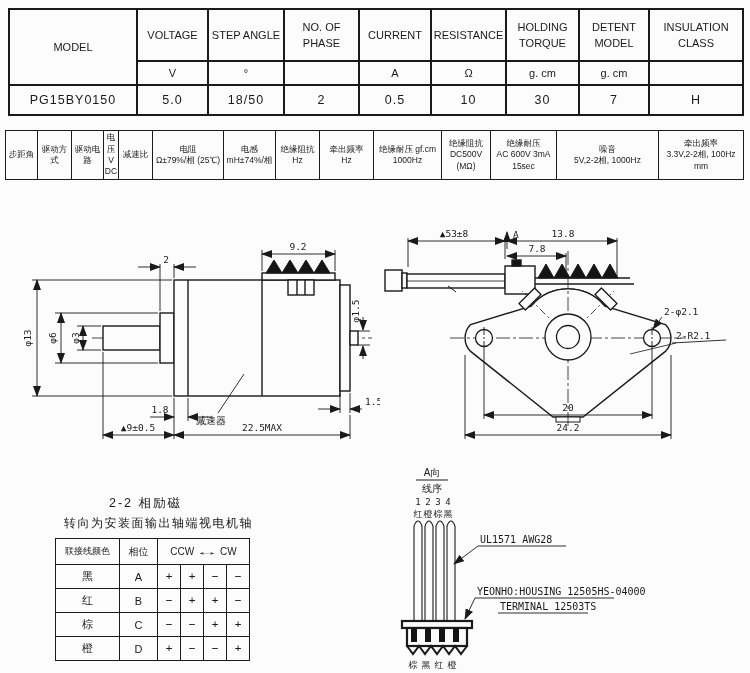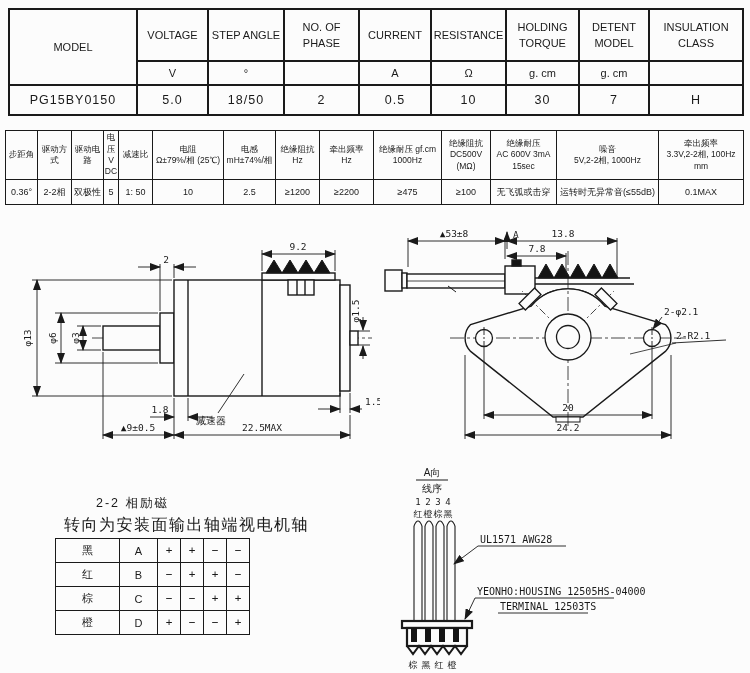--- a/index.html
+++ b/index.html
@@ -17,22 +17,22 @@
   .cn{position:absolute;left:5px;top:130px;width:738px;}
   .cn td{border:1.5px solid #1a1a1a;text-align:center;vertical-align:middle;
          font-size:8.5px;line-height:1.35;padding:0;white-space:pre-line;overflow:hidden;}
   .cn .h td{height:48px;}
   .cn .v td{height:24px;font-size:9px;}
   svg text{fill:#1a1a1a;}
   .dim{font-family:"DejaVu Sans Mono",monospace;font-size:9.5px;}
   .cjk{font-family:"Liberation Sans",sans-serif;font-size:10px;}
   .lbl{font-family:"DejaVu Sans Mono",monospace;font-size:10px;}
   
-  .phase-title{position:absolute;left:96px;top:495px;font-size:12.5px;letter-spacing:2px;}
-  .phase-sub{position:absolute;left:64px;top:515px;font-size:16px;letter-spacing:1.5px;}
+  .phase-title{position:absolute;left:109px;top:495px;font-size:12.5px;letter-spacing:2px;}
+  .phase-sub{position:absolute;left:64px;top:515px;font-size:12px;letter-spacing:1.5px;}
   .phtab{position:absolute;left:55px;top:538px;}
   .phtab td{border:1.5px solid #1a1a1a;text-align:center;vertical-align:middle;
             font-size:10px;padding:0;}
   .phtab .steps td{width:22px;height:23px;font-size:11px;}
   .arrw{display:inline-block;transform:scaleX(2.4);margin:0 8px;font-size:10px;}
   .pm{font-family:"DejaVu Sans Mono",monospace;}
 </style>
 </head>
 <body>
 
@@ -124,36 +124,20 @@
       <td>绝缘阻抗
 DC500V (MΩ)</td>
       <td>绝缘耐压
 AC 600V 3mA 15sec</td>
       <td>噪音
 5V,2-2相, 1000Hz</td>
       <td>牵出频率
 3.3V,2-2相, 100Hz
 mm</td>
     </tr>
-    <tr class="v">
-      <td>0.36°</td>
-      <td>2-2相</td>
-      <td>双极性</td>
-      <td>5</td>
-      <td>1: 50</td>
-      <td>10</td>
-      <td>2.5</td>
-      <td>≥1200</td>
-      <td>≥2200</td>
-      <td>≥475</td>
-      <td>≥100</td>
-      <td>无飞弧或击穿</td>
-      <td>运转时无异常音(≤55dB)</td>
-      <td>0.1MAX</td>
-    </tr>
   </tbody>
     </table>
 
   <svg style="position:absolute;left:10px;top:223px" width="370" height="232" viewBox="0 0 370 232">
     <defs>
       <marker id="arw" markerWidth="11" markerHeight="8" refX="10" refY="4" orient="auto-start-reverse" markerUnits="userSpaceOnUse">
         <path d="M0,0 L11,4 L0,8 Z" fill="#1a1a1a"></path>
       </marker>
     </defs>
     <g stroke="#1a1a1a" fill="none" stroke-width="1.4">
@@ -301,20 +285,27 @@
   <table class="phtab">
     <colgroup>
         <col style="width:64px">
         <col style="width:38px">
         <col style="width:22px">
         <col style="width:22px">
         <col style="width:22px">
         <col style="width:22px">
       </colgroup>
     <tbody>
+        <tr style="height:26px">
+      <td style="font-size:9px">联接线颜色</td>
+      <td>相位</td>
+      <td colspan="4">
+        <span>CCW</span><span class="arrw">↔</span><span>CW</span>
+      </td>
+    </tr>
     <tr class="steps" style="height:23px">
       <td>黑</td>
       <td>A</td>
       <td class="pm">+</td>
       <td class="pm">+</td>
       <td class="pm">−</td>
       <td class="pm">−</td>
     </tr>
     <tr class="steps" style="height:23px">
       <td>红</td>

